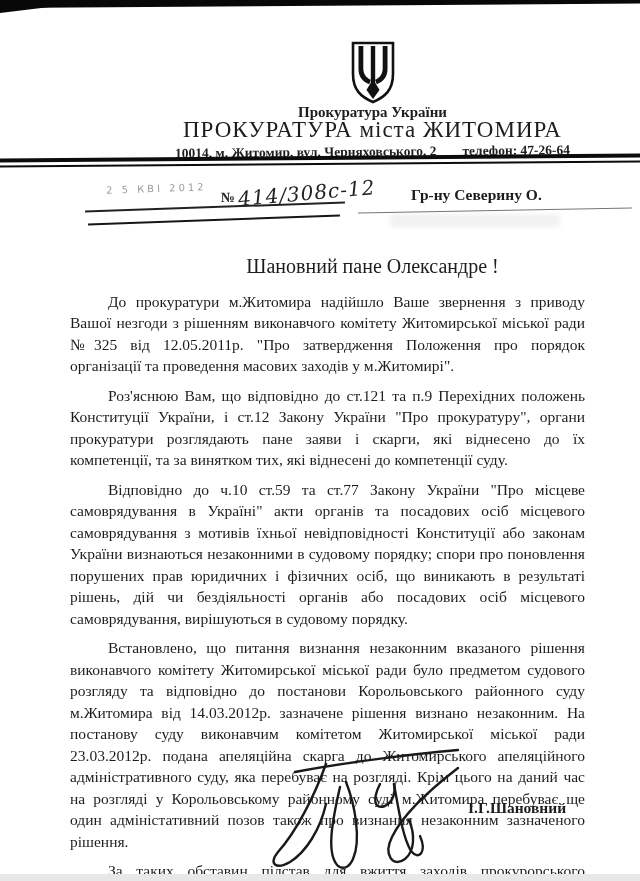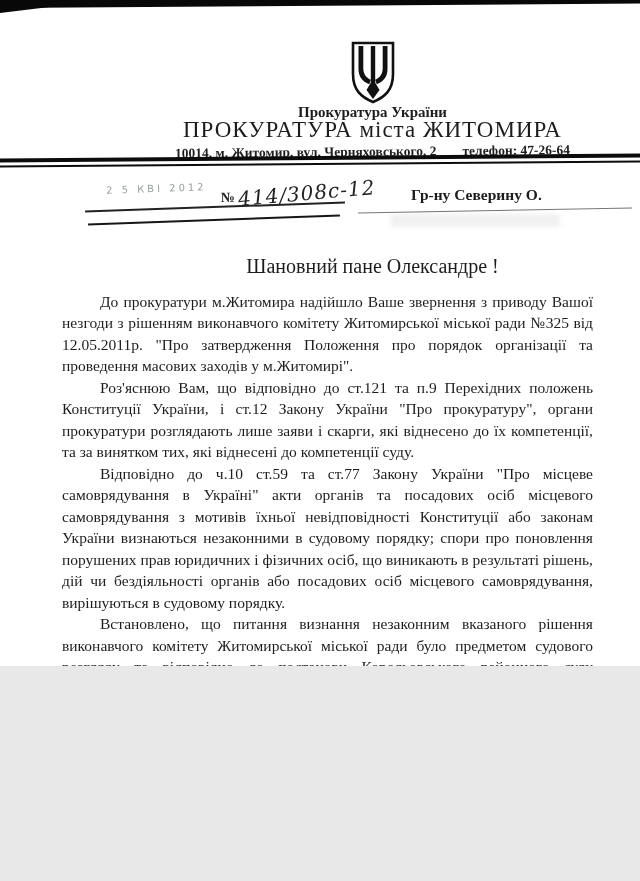--- a/index.html
+++ b/index.html
@@ -1,17 +1,17 @@
 <!DOCTYPE html>
 <html><head>
 <meta charset="utf-8">
 <style>
   html,body{margin:0;padding:0;background:#e8e8e8;}
   .page{
-    position:relative;width:640px;height:666px;background:#ffffff;
+    position:relative;width:640px;height:874px;background:#ffffff;
     overflow:hidden;font-family:"Liberation Serif", serif;color:#1d1d1d;
     margin:0 auto;
   }
   
   .scan-bar{position:absolute;left:0;top:0;width:640px;height:8px;background:#080808;
     clip-path:polygon(0 0,100% 0,100% 45%,0 100%);}
   .scan-bar-left{position:absolute;left:0;top:0;width:70px;height:13px;background:#080808;
     clip-path:polygon(0 0,100% 0,100% 35%,0 100%);}
   
   .emblem{position:absolute;left:345px;top:40px;}
@@ -35,21 +35,21 @@
     transform:rotate(-2deg);}
   .recipient{position:absolute;left:363px;top:186px;font-weight:bold;font-size:15.5px;margin-left:48px;}
   .recipient-line{position:absolute;left:358px;top:210px;width:274px;height:1px;background:#777;
     transform:rotate(-1deg);}
   .smudge{position:absolute;left:390px;top:214px;width:170px;height:13px;
     background:rgba(0,0,0,0.055);filter:blur(2px);}
   
   .body-block{position:absolute;left:62px;top:256px;width:531px;font-size:15.5px;
     line-height:21.5px;text-align:justify;}
   .salutation{text-align:center;padding-left:90px;font-size:20px;margin:0 0 13px 0;}
-  .body-block p{margin:0;text-indent:38px;}
+  .body-block p{margin:8px;text-indent:38px;}
   
   .closing{position:absolute;left:125px;top:766px;font-weight:bold;font-size:15.5px;line-height:25px;}
   .signer-name{position:absolute;left:468px;top:799px;font-weight:bold;font-size:15.5px;}
   .sig-svg{position:absolute;left:262px;top:742px;}
 </style>
 </head>
 <body>
 
 <div class="page">
 
@@ -82,21 +82,21 @@
   <div class="ref-number">414/308с-12</div>
   <div class="ref-line-a"></div>
   <div class="ref-line-b"></div>
   <div class="recipient">Гр-ну Северину  О.</div>
   <div class="recipient-line"></div>
   <div class="smudge"></div>
 
   <div class="body-block">
     <div class="salutation">Шановний пане Олександре !</div>
     <p>До прокуратури м.Житомира надійшло Ваше звернення з приводу Вашої незгоди з рішенням виконавчого комітету Житомирської міської ради №325 від 12.05.2011р. "Про затвердження Положення про порядок організації та проведення масових заходів у м.Житомирі".</p>
-    <p>Роз'яснюю Вам, що відповідно до ст.121 та п.9 Перехідних положень Конституції України, і ст.12 Закону України "Про прокуратуру", органи прокуратури розглядають лише заяви і скарги, які віднесено до їх компетенції, та за винятком тих, які віднесені до компетенції суду.</p>
+    <p>Роз'яснюю Вам, що відповідно до ст.121 та п.9 Перехідних положень Конституції України, і ст.12 Закону України "Про прокуратуру", органи прокуратури розглядають пане заяви і скарги, які віднесено до їх компетенції, та за винятком тих, які віднесені до компетенції суду.</p>
     <p>Відповідно до ч.10 ст.59 та ст.77 Закону України "Про місцеве самоврядування в Україні" акти органів та посадових осіб місцевого самоврядування з мотивів їхньої невідповідності Конституції або законам України визнаються незаконними в судовому порядку; спори про поновлення порушених прав юридичних і фізичних осіб, що виникають в результаті рішень, дій чи бездіяльності органів або посадових осіб місцевого самоврядування, вирішуються в судовому порядку.</p>
     <p>Встановлено, що питання визнання незаконним вказаного рішення виконавчого комітету Житомирської міської ради було предметом судового розгляду та відповідно до постанови Корольовського районного суду м.Житомира від 14.03.2012р. зазначене рішення визнано незаконним. На постанову суду виконавчим комітетом Житомирської міської ради 23.03.2012р. подана апеляційна скарга до Житомирського апеляційного адміністративного суду, яка перебуває на розгляді. Крім цього на даний час на розгляді у Корольовському районному суді м.Житомира перебуває ще один адміністативний позов також про визнання незаконним зазначеного рішення.</p>
     <p>За таких обставин підстав для вжиття заходів прокурорського реагування за Вашим вищевказаним зверненням не вбачається.</p>
   </div>
 
 
   <div class="sig-svg">
     <svg width="225" height="138" viewBox="0 0 225 138" fill="none" stroke="#1a1a1a" stroke-width="2.4" stroke-linecap="round">
       <path d="M33,30 C80,21 150,12 196,8"></path>
       <path d="M64,22 C52,55 34,90 16,110 C6,122 14,128 28,120 C44,110 58,88 64,62"></path>

